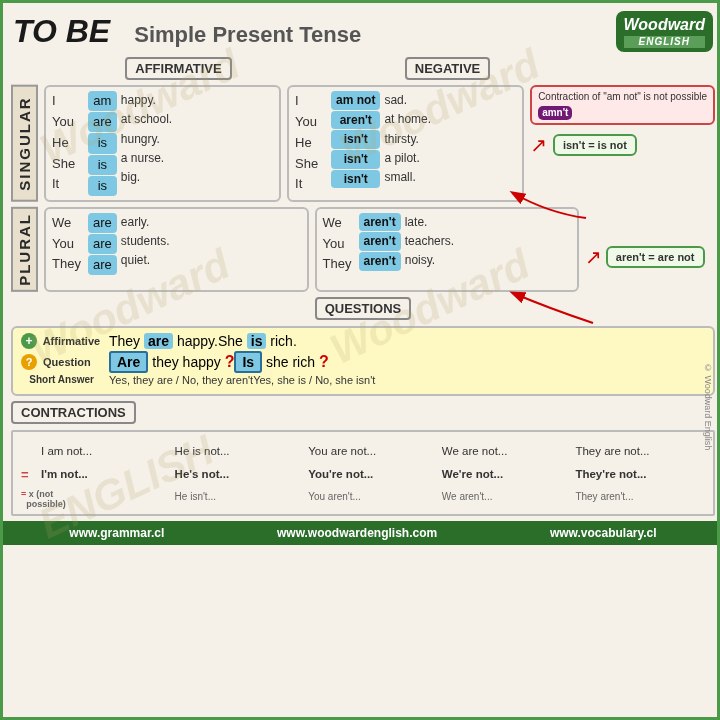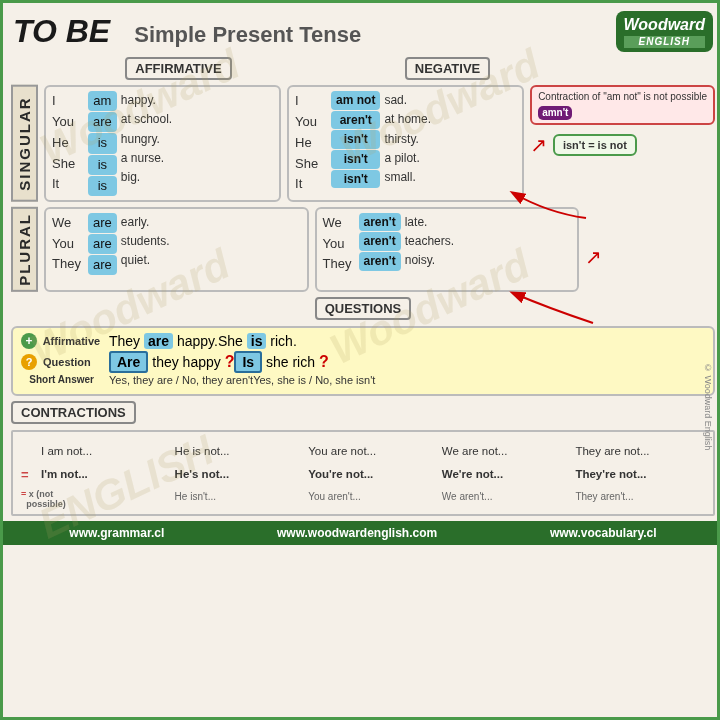--- a/index.html
+++ b/index.html
@@ -531,20 +531,21 @@
             <div class="sentence-col">
               late.<br>teachers.<br>noisy.
             </div>
           </div>
         </div>
       </div>
 
       <div class="callout-area" style="justify-content:center;">
         <div style="display:flex; align-items:center; gap:4px; margin-top:16px;">
           <span style="color:#cc0000; font-size:20px;">↗</span>
+          <div class="equals-box2">aren't = are not</div>
         </div>
       </div>
     </div>
 
     <div style="margin-bottom:3px; margin-top:4px;text-align:center;">
       <span class="section-label">QUESTIONS</span>
     </div>
     <div class="questions-section">
 
       <div class="q-row">

